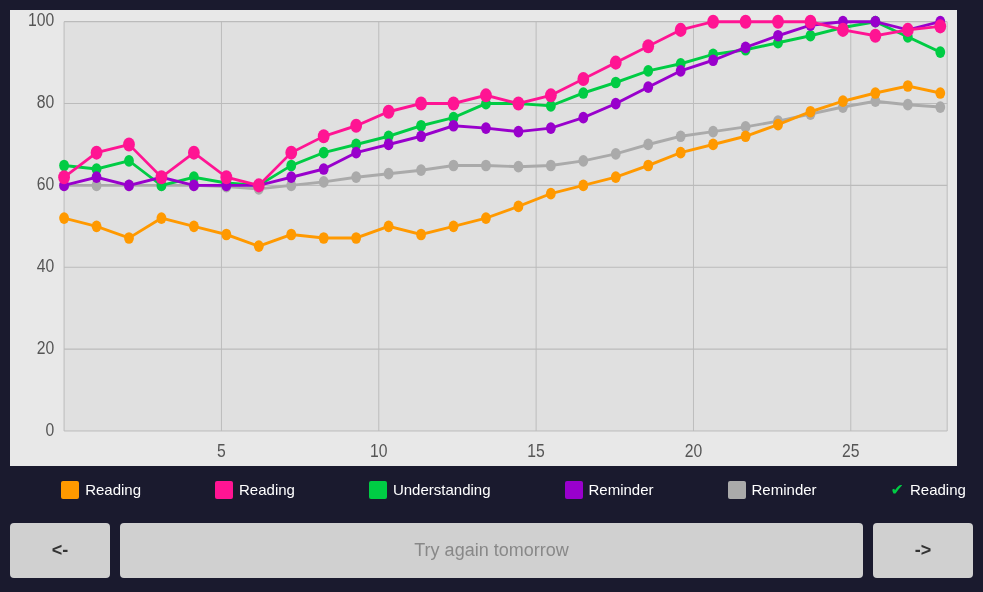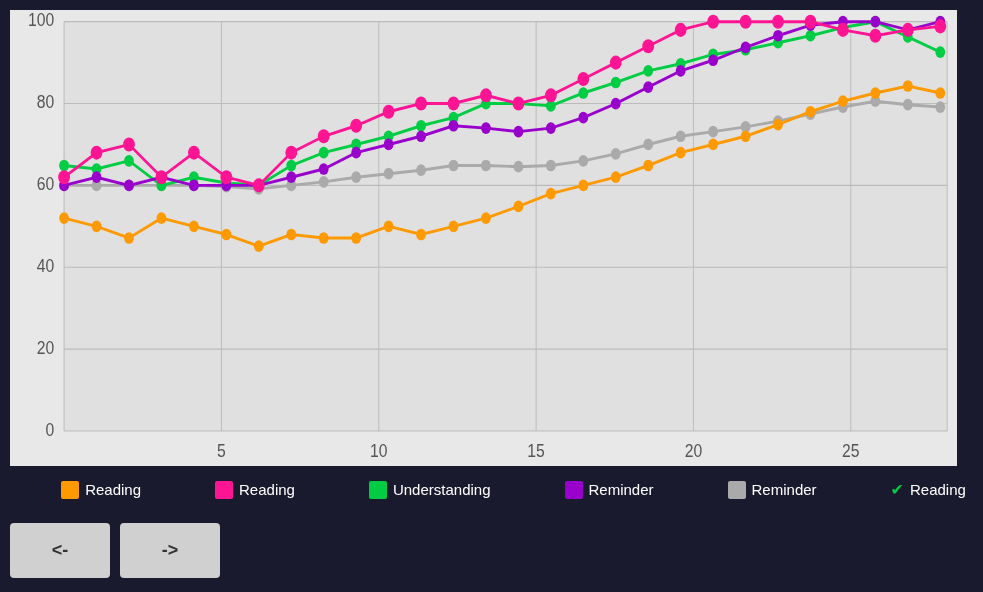--- a/index.html
+++ b/index.html
@@ -287,14 +287,15 @@
     <span>Reminder</span>
   </div>
   <div class="legend-item">
     <span style="color:#00CC44; font-size:16px;">✔</span>
     <span>Reading</span>
   </div>
 </div>
 
 <div id="buttons">
   <button class="btn-nav">&lt;-</button>
+  <button class="btn-main">Try again tomorrow</button>
   <button class="btn-nav">-&gt;</button>
 </div>
 
 </body></html>

